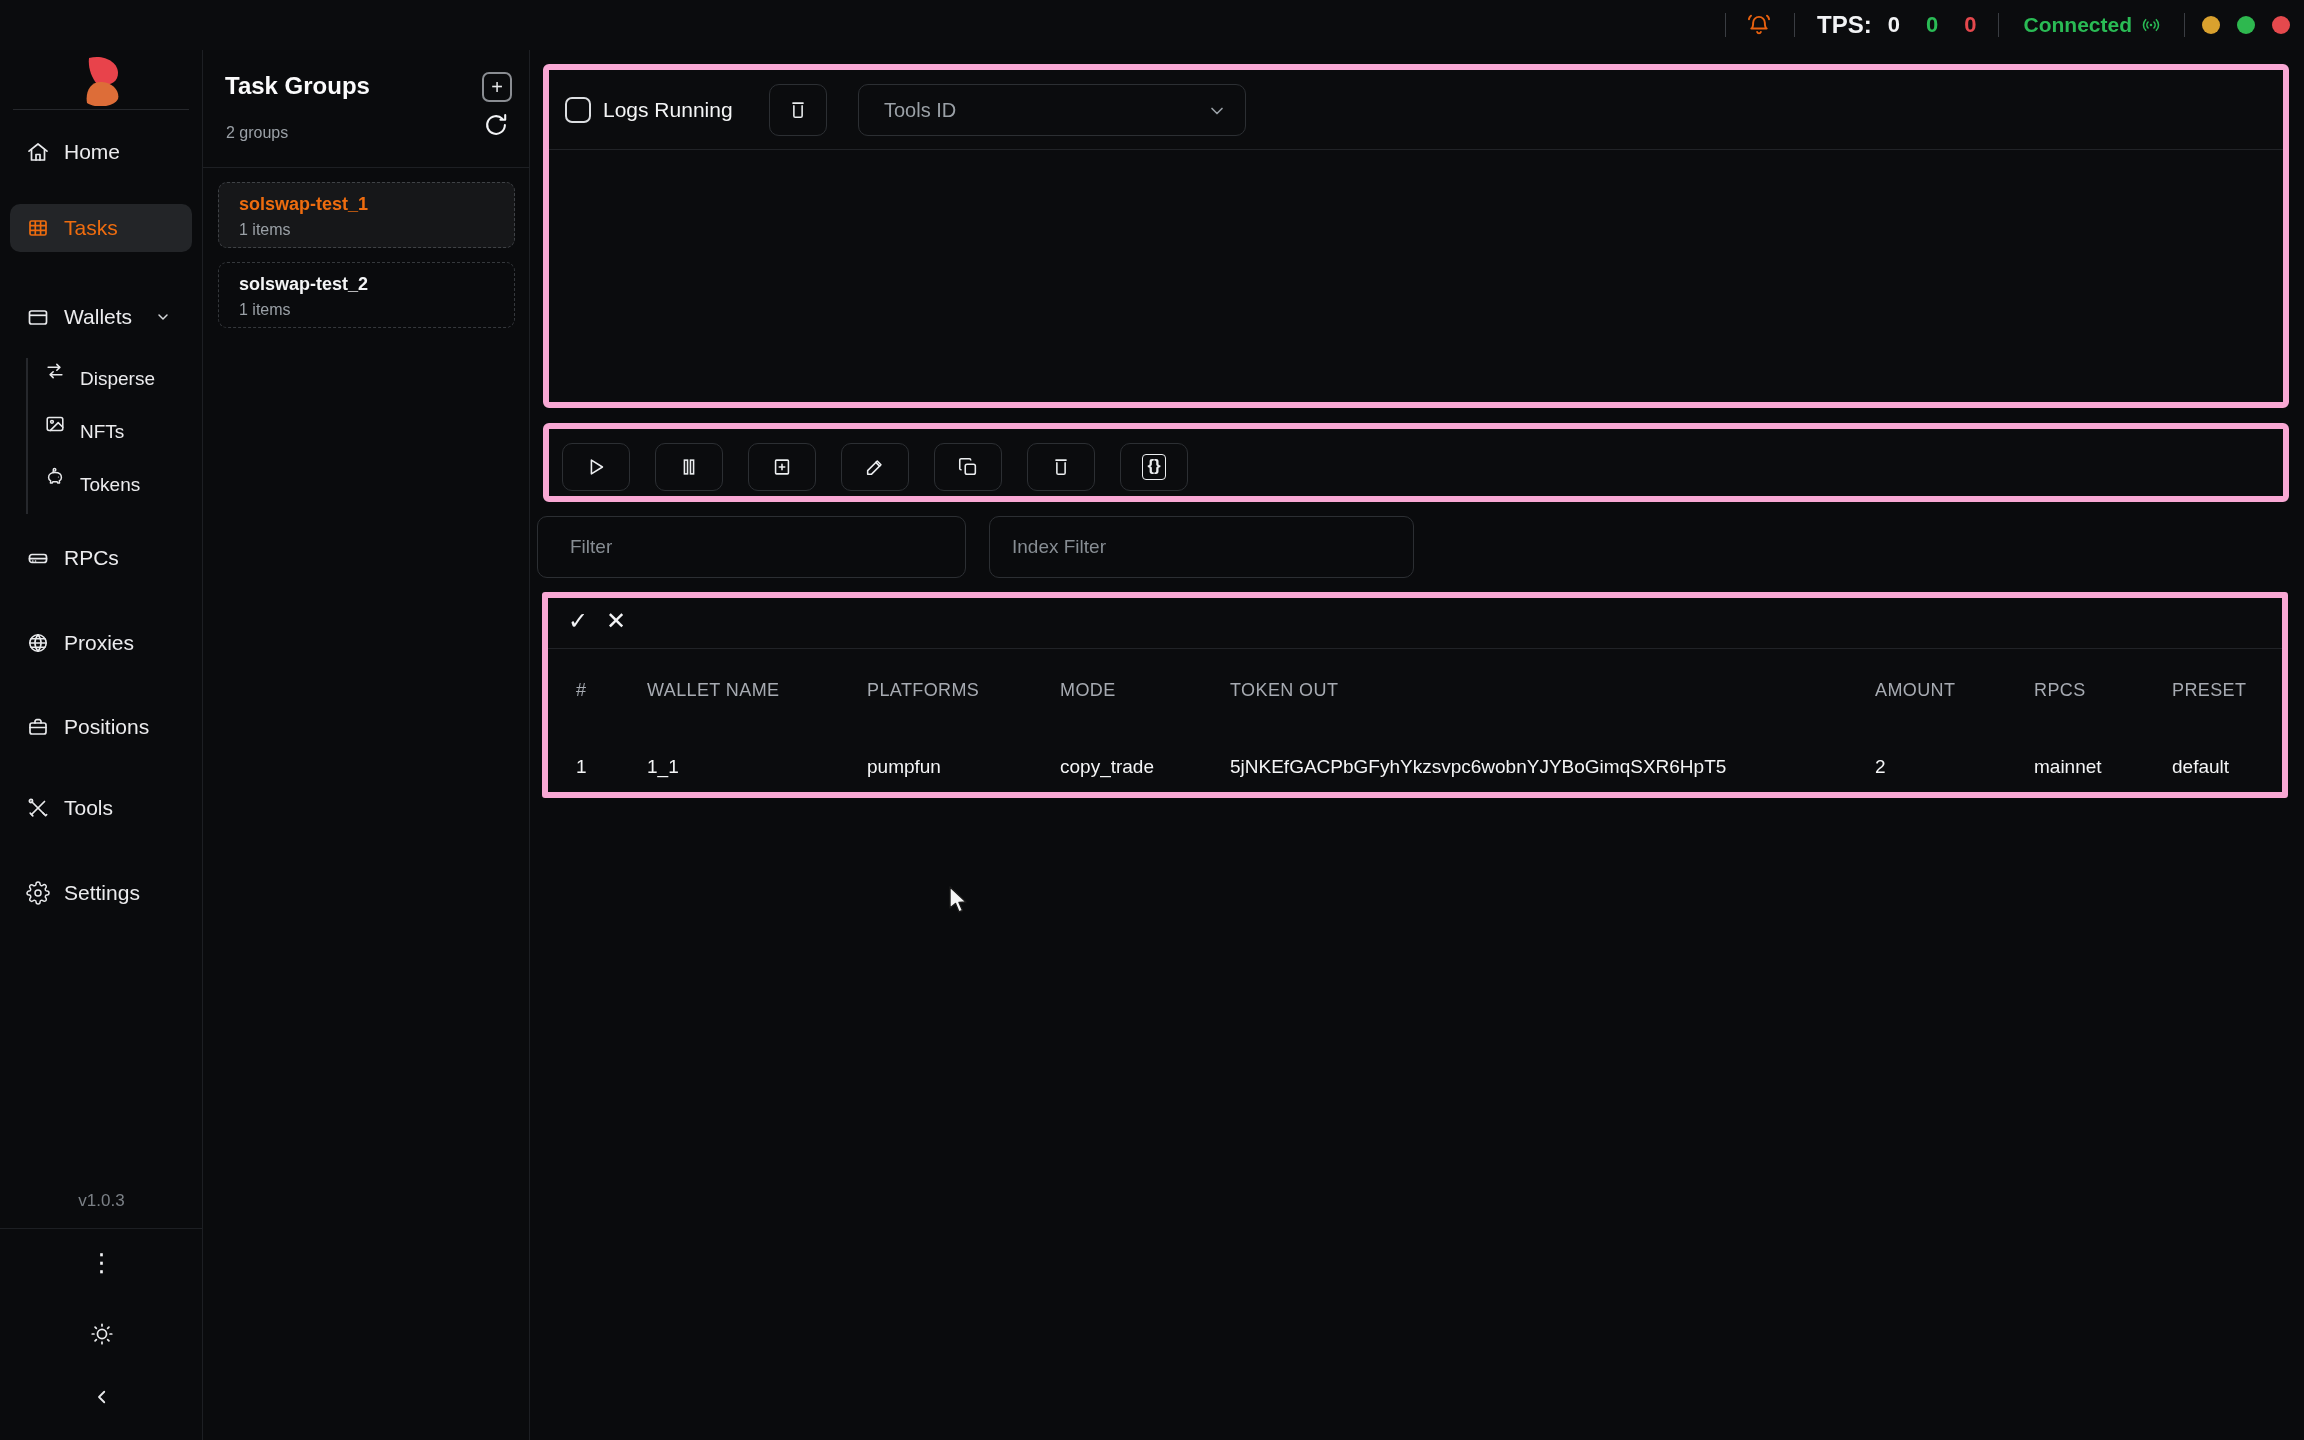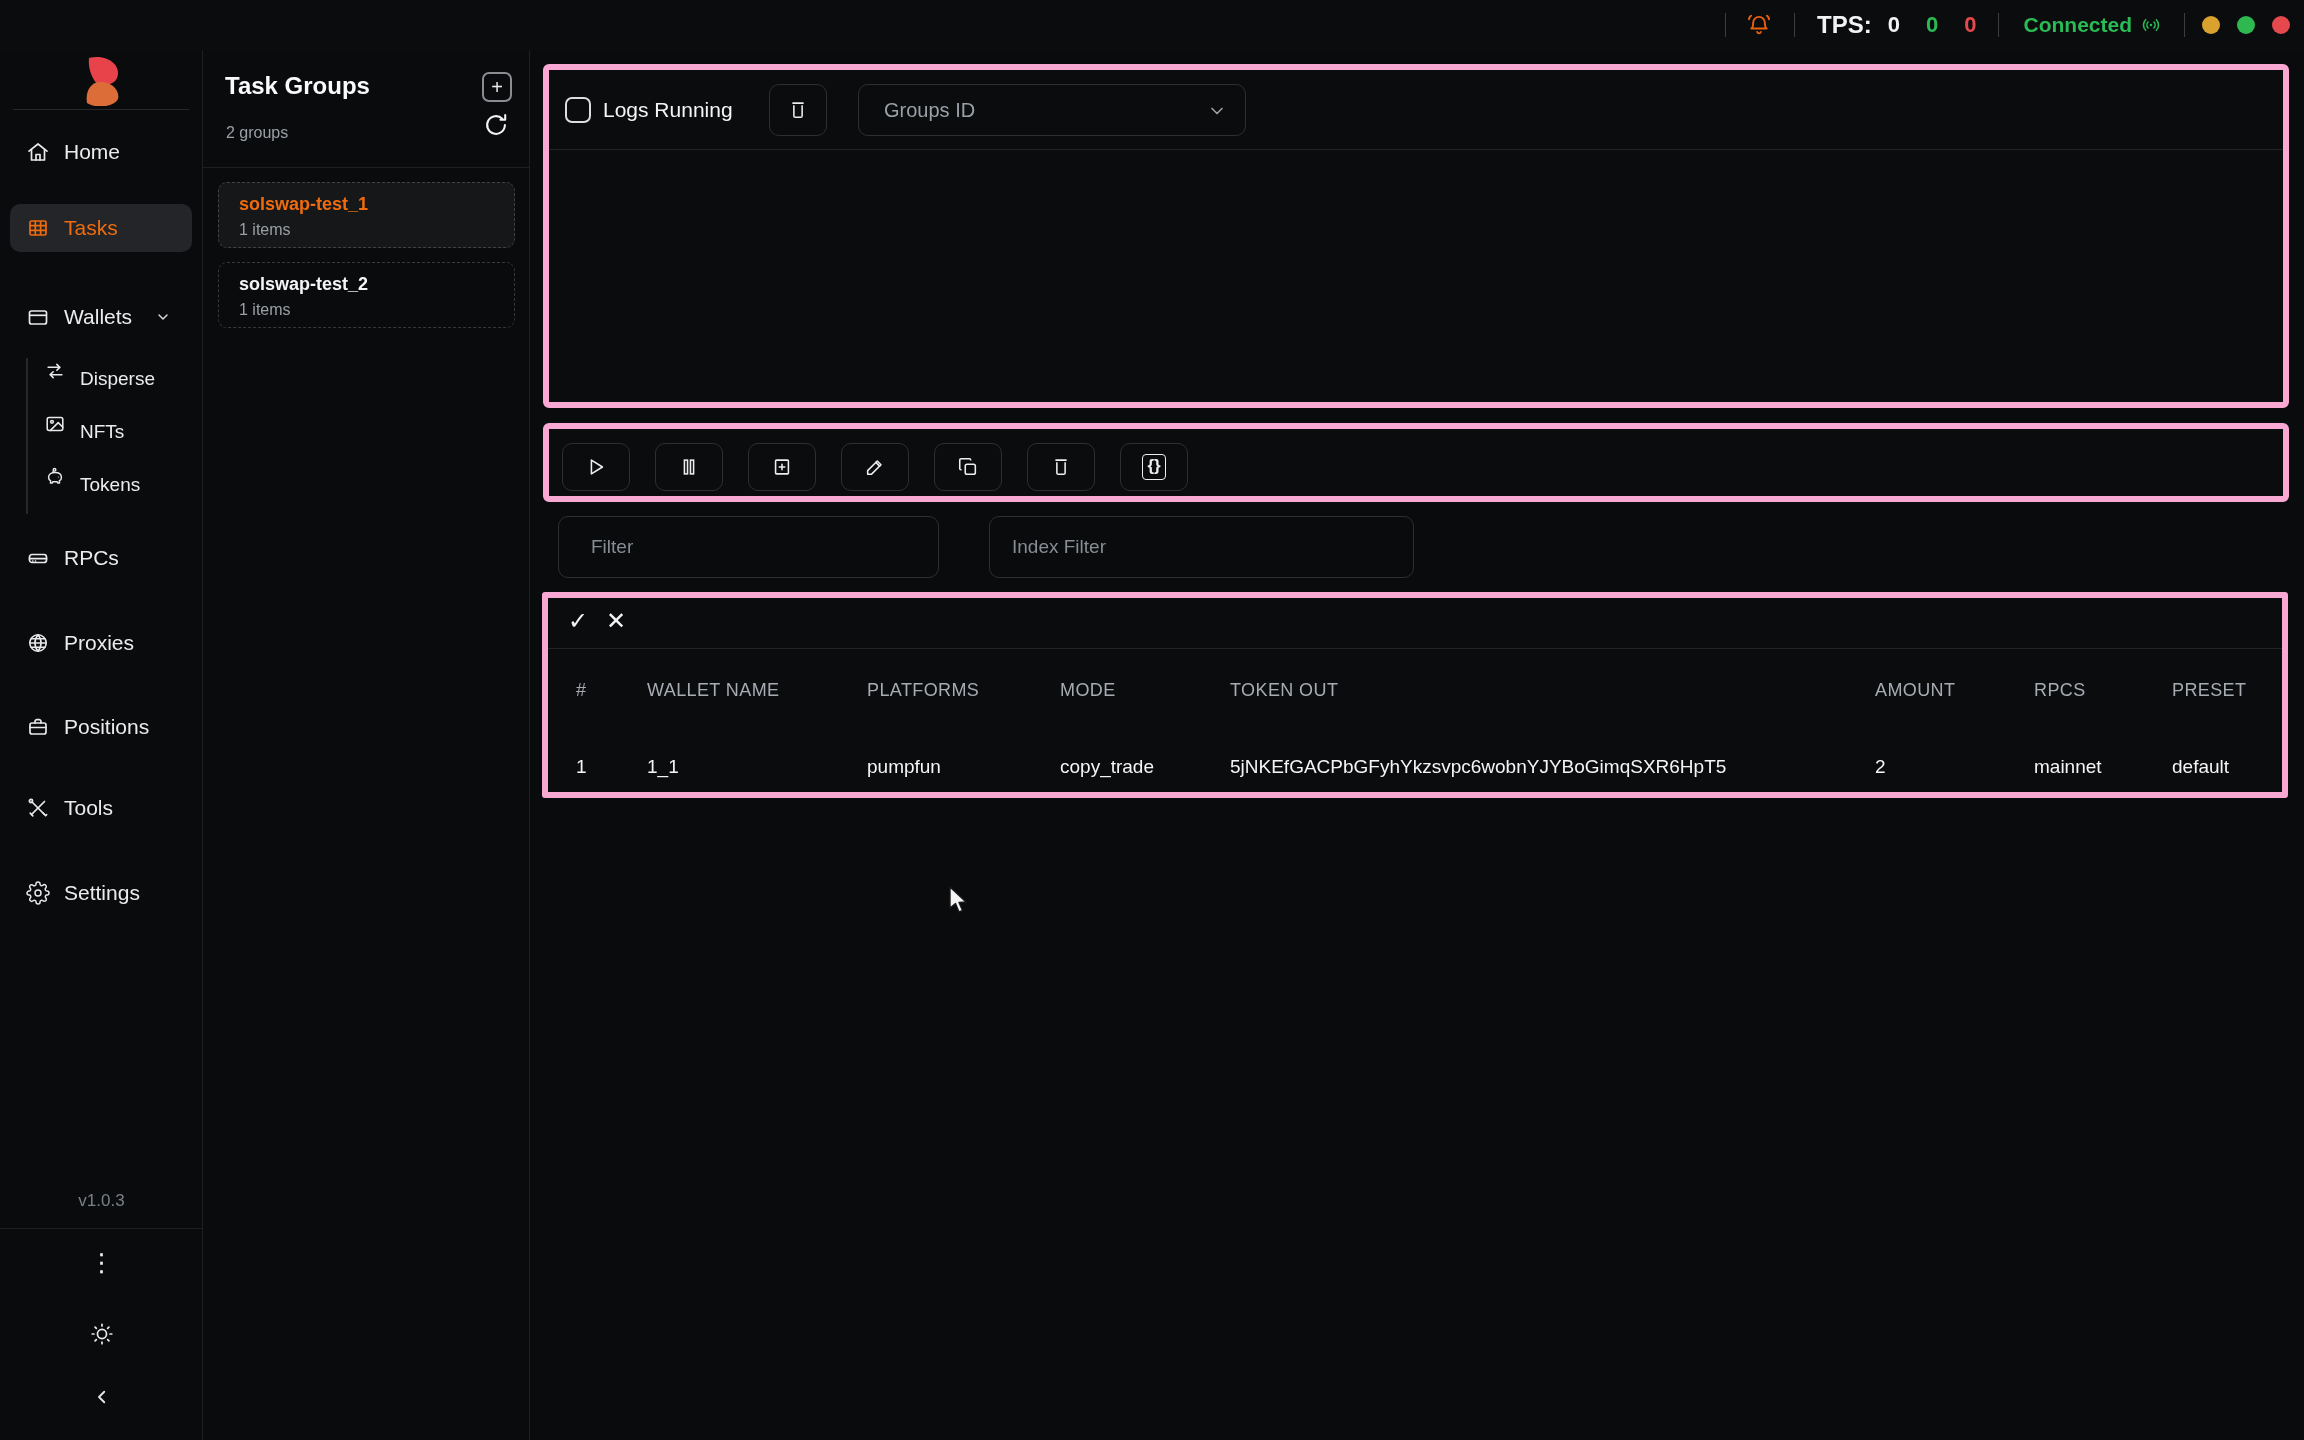--- a/index.html
+++ b/index.html
@@ -72,21 +72,21 @@
   .group-select { position:absolute; left:309px; top:14px; width:388px; height:52px; border:1px solid #2c2f33; border-radius:10px; }
   .group-select .val { position:absolute; left:25px; top:14px; font-size:20px; color:#9aa0a6; }
   .group-select .chev { position:absolute; right:18px; top:16px; color:#9aa0a6; }
 
   .toolbar-panel { left:13px; top:373px; width:1746px; height:79px; }
   .tool-btn { position:absolute; top:14px; width:68px; height:48px; }
 
   .filter-input { position:absolute; top:466px; height:62px; background:transparent; border:1px solid #2c2f33; border-radius:10px;
     color:#eceef0; font-size:19px; padding:0 22px; font-family:"Liberation Sans", sans-serif; outline:none; }
   .filter-input::placeholder { color:#878d93; opacity:1; }
-  #filter1 { left:28px; width:381px;padding-left:32px; }
+  #filter1 { left:7px; width:429px;padding-left:32px; }
   #filter2 { left:459px; width:425px; }
 
   .table-panel { left:12px; top:542px; width:1746px; height:206px; border-radius:3px; }
   .selrow-check { position:absolute; left:20px; top:9px; font-size:24px; color:#f2f3f5; }
   .selrow-x { position:absolute; left:58px; top:9px; font-size:24px; color:#f2f3f5; }
   .table-div { position:absolute; left:0; right:0; top:50px; height:1px; background:#212327; }
   .th { position:absolute; top:82px; font-size:18px; color:#a7abb2; letter-spacing:0.4px; white-space:nowrap; }
   .td { position:absolute; top:158px; font-size:19px; color:#f4f5f6; white-space:nowrap; }
   .c0{left:28px;} .c1{left:99px;} .c2{left:319px;} .c3{left:512px;}
   .c4{left:682px;} .c5{left:1327px;} .c6{left:1486px;} .c7{left:1624px;}
@@ -316,21 +316,21 @@
     <div class="panel logs-panel">
       <span class="checkbox"></span>
       <span class="logs-label">Logs Running</span>
       <div class="icon-btn logs-trash">
         <svg width="22" height="22" viewBox="0 0 24 24" fill="none" stroke="currentColor" stroke-width="1.7" stroke-linecap="round" stroke-linejoin="round">
           <path d="M7.5 7.5v11a1.5 1.5 0 0 0 1.5 1.5h6a1.5 1.5 0 0 0 1.5-1.5v-11"></path>
           <path d="M6.5 4.5h11"></path>
         </svg>
       </div>
       <div class="group-select">
-        <span class="val">Groups ID</span>
+        <span class="val">Tools ID</span>
         <span class="chev">
           <svg width="20" height="20" viewBox="0 0 24 24" fill="none" stroke="currentColor" stroke-width="2" stroke-linecap="round" stroke-linejoin="round">
               <path d="M6 9l6 6 6-6"></path>
             </svg>
         </span>
       </div>
       <span class="logs-header-div"></span>
     </div>
 
     <div class="panel toolbar-panel">

